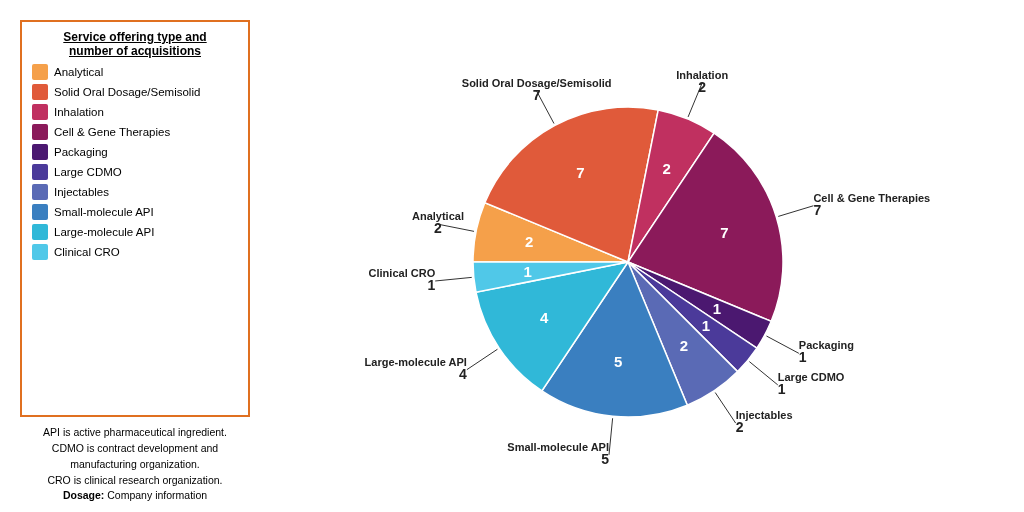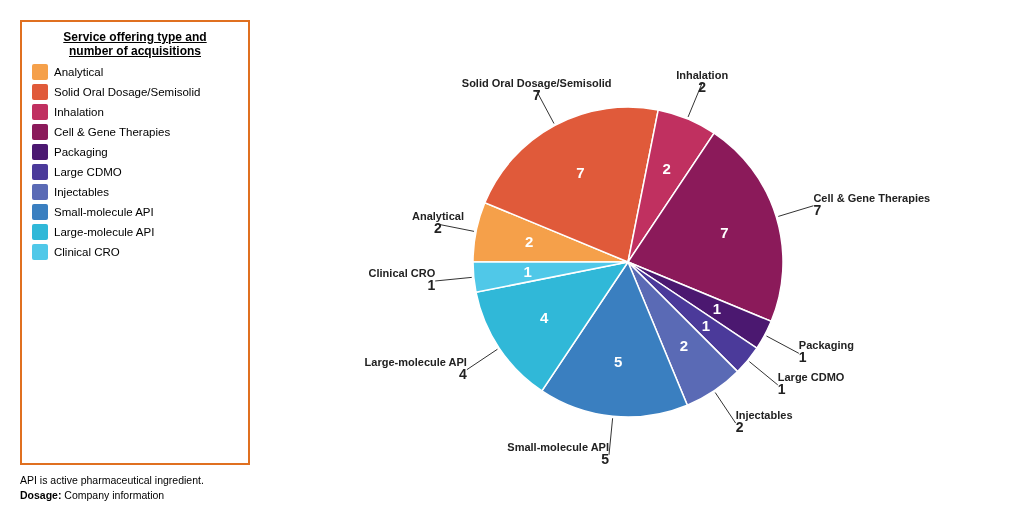--- a/index.html
+++ b/index.html
@@ -64,20 +64,21 @@
       width: 16px;
       height: 16px;
       min-width: 16px;
       margin-right: 6px;
       border-radius: 2px;
     }
     .footnotes {
       margin-top: 8px;
       font-size: 10.5px;
       line-height: 1.5;
+      text-align: center;
     }
     .footnotes .source {
       font-weight: bold;
     }
     .chart-area {
       flex: 1;
       display: flex;
       align-items: center;
       justify-content: center;
       position: relative;
@@ -134,20 +135,22 @@
               <span>Large-molecule API</span>
             </div>
             <div class="legend-item">
               <div class="legend-swatch" style="background:#50C8E8"></div>
               <span>Clinical CRO</span>
             </div>
           </div>
       </div>
       <div class="footnotes" id="footnotes-container">
           <p>API is active pharmaceutical ingredient.</p>
+          <p>CDMO is contract development and manufacturing organization.</p>
+          <p>CRO is clinical research organization.</p>
           <p><span class="source">Dosage:</span> Company information</p>
         </div>
     </div>
     <div class="chart-area">
       <svg class="pie-chart" id="pie-svg" width="560" height="420" viewBox="-280 -210 560 420">
           <path d="M 0 0 L -155 -1.8982025386783973e-14 A 155 155 0 0 1 -143.20132753924943 -59.31593201658893 Z" fill="#F5A04A" stroke="#fff" stroke-width="1.5"></path>
           <text x="-98.81411700062547" y="-14.655349943124914" text-anchor="middle" font-size="15" font-weight="bold" fill="#fff">2</text>
           <path d="M 0 0 L -143.20132753924943 -59.31593201658893 A 155 155 0 0 1 30.238999912499892 -152.02171846250073 Z" fill="#E05A3A" stroke="#fff" stroke-width="1.5"></path>
           <text x="-47.49322123521923" y="-83.85356738309679" text-anchor="middle" font-size="15" font-weight="bold" fill="#fff">7</text>
           <path d="M 0 0 L 30.238999912499892 -152.02171846250073 A 155 155 0 0 1 86.11338611803835 -128.87778990689452 Z" fill="#C03060" stroke="#fff" stroke-width="1.5"></path>

